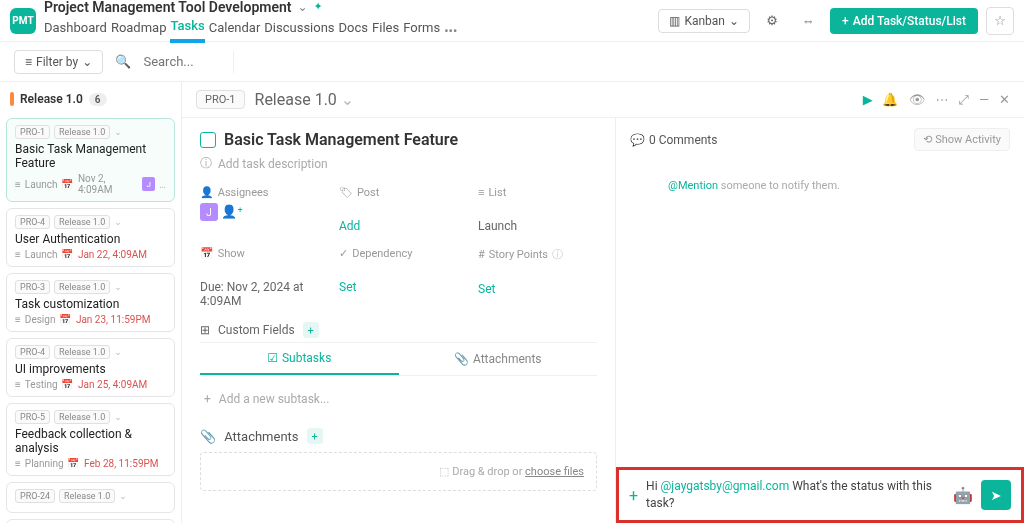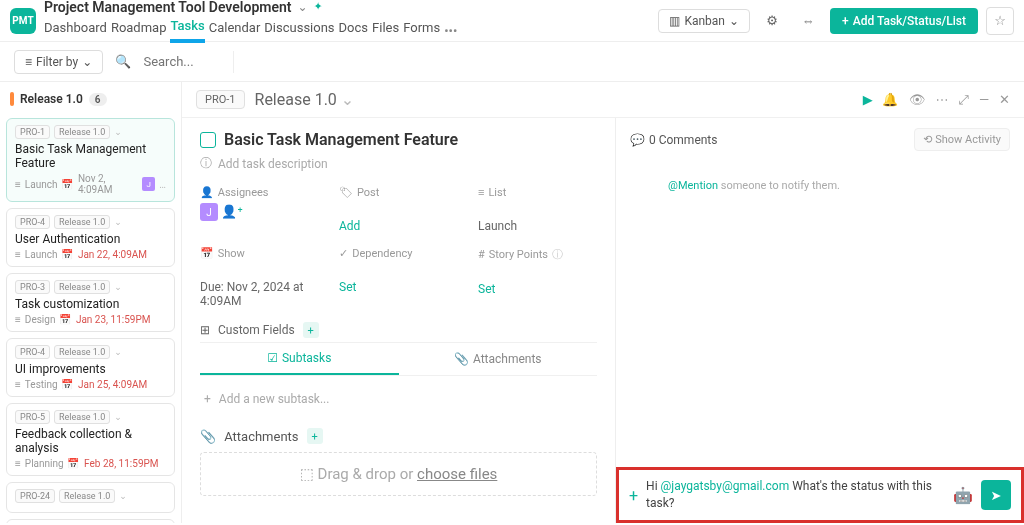--- a/index.html
+++ b/index.html
@@ -54,21 +54,21 @@
 .field-val.teal { color: #0bb59b; }
 .av-sq { width: 18px; height: 18px; background: #b48cff; border-radius: 3px; font-size: 10px; color: #fff; display: inline-flex; align-items: center; justify-content: center; }
 .cf-row { display: flex; align-items: center; gap: 8px; font-size: 12px; color: #666; margin-bottom: 4px; }
 .plus-badge { width: 16px; height: 16px; background: #e6f7f3; color: #0bb59b; border-radius: 3px; display: flex; align-items: center; justify-content: center; font-size: 11px; }
 .cf-hint { font-size: 11px; color: #bbb; margin-bottom: 12px; }
 .sub-tabs { display: flex; border-top: 1px solid #f0f0f0; border-bottom: 1px solid #f0f0f0; margin-bottom: 8px; }
 .sub-tab { flex: 1; text-align: center; padding: 8px; font-size: 12px; color: #888; display: flex; align-items: center; justify-content: center; gap: 4px; }
 .sub-tab.active { color: #0bb59b; border-bottom: 2px solid #0bb59b; }
 .add-subtask { color: #aaa; font-size: 12px; padding: 8px 4px; display: flex; align-items: center; gap: 8px; }
 .attach-hdr { font-size: 13px; color: #555; display: flex; align-items: center; gap: 8px; margin-top: 14px; margin-bottom: 8px; }
-.drop-zone { border: 1px dashed #ddd; border-radius: 4px; padding: 12px; text-align: center; font-size: 15px; color: #aaa; }
+.drop-zone { border: 1px dashed #ddd; border-radius: 4px; padding: 12px; text-align: right; font-size: 11px; color: #aaa; }
 .drop-zone a { color: #888; text-decoration: underline; }
 .comments { width: 408px; display: flex; flex-direction: column; position: relative; }
 .comments-hdr { display: flex; align-items: center; justify-content: space-between; padding: 10px 14px; }
 .comments-title { font-size: 12px; color: #555; display: flex; align-items: center; gap: 4px; }
 .show-activity { border: 1px solid #eee; padding: 4px 8px; border-radius: 4px; font-size: 11px; color: #999; background: #fafafa; }
 .comment-hint { color: #aaa; font-size: 11px; padding: 0 14px 0 52px; line-height: 1.5; }
 .comment-hint .mention { color: #0bb59b; }
 .comment-box-wrap { position: absolute; bottom: 0; left: 0; right: 0; border: 3px solid #d9302c; padding: 8px 10px; background: #fff; }
 .comment-box-inner { display: flex; align-items: center; gap: 8px; }
 .plus-left { color: #0bb59b; font-size: 16px; }

